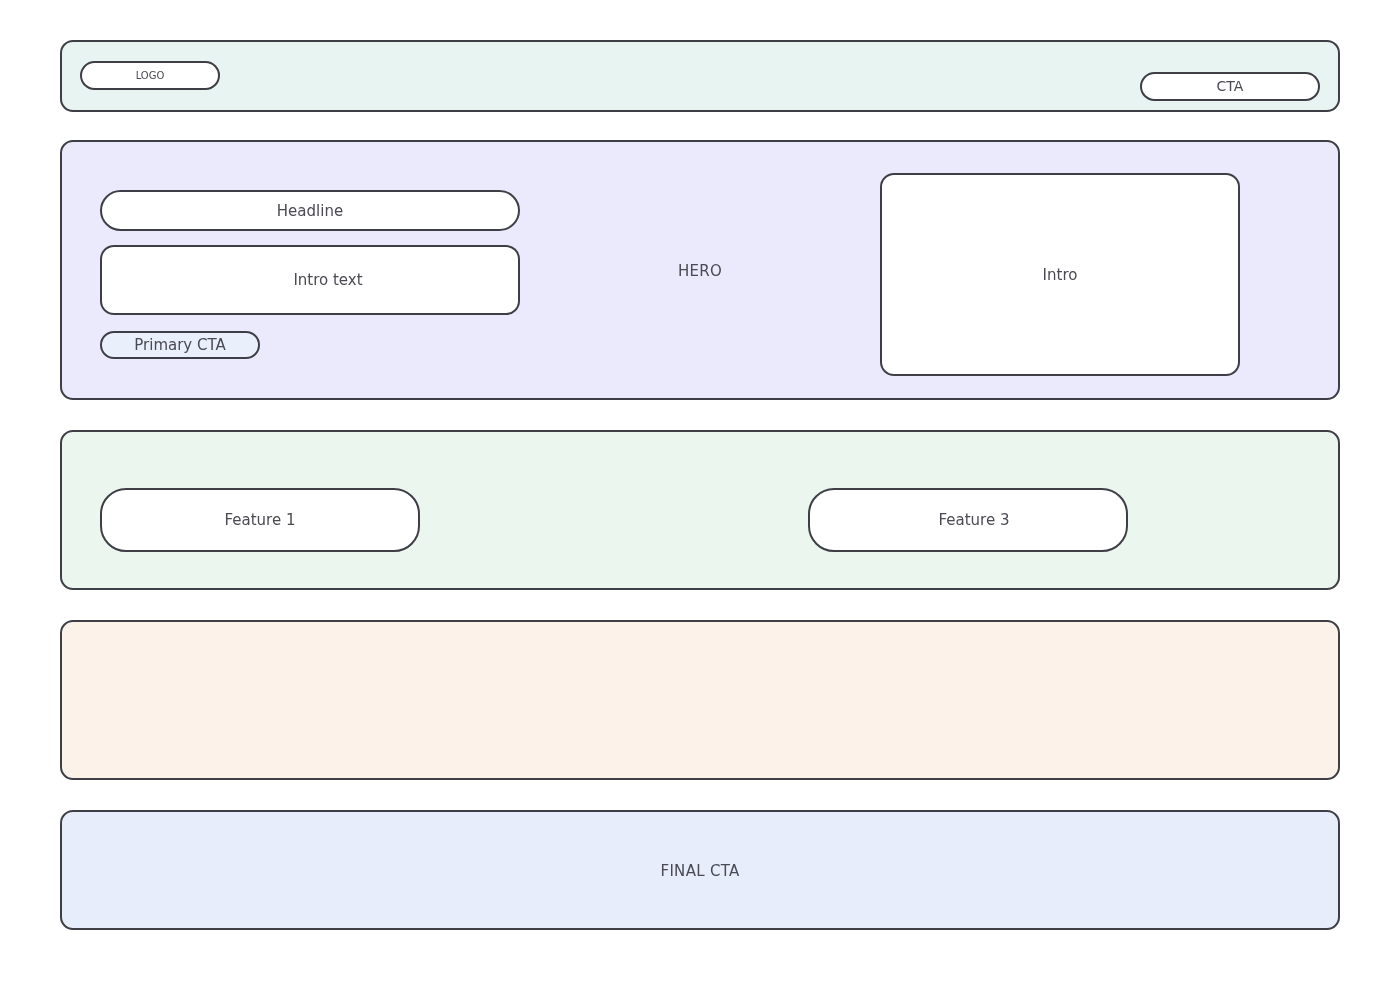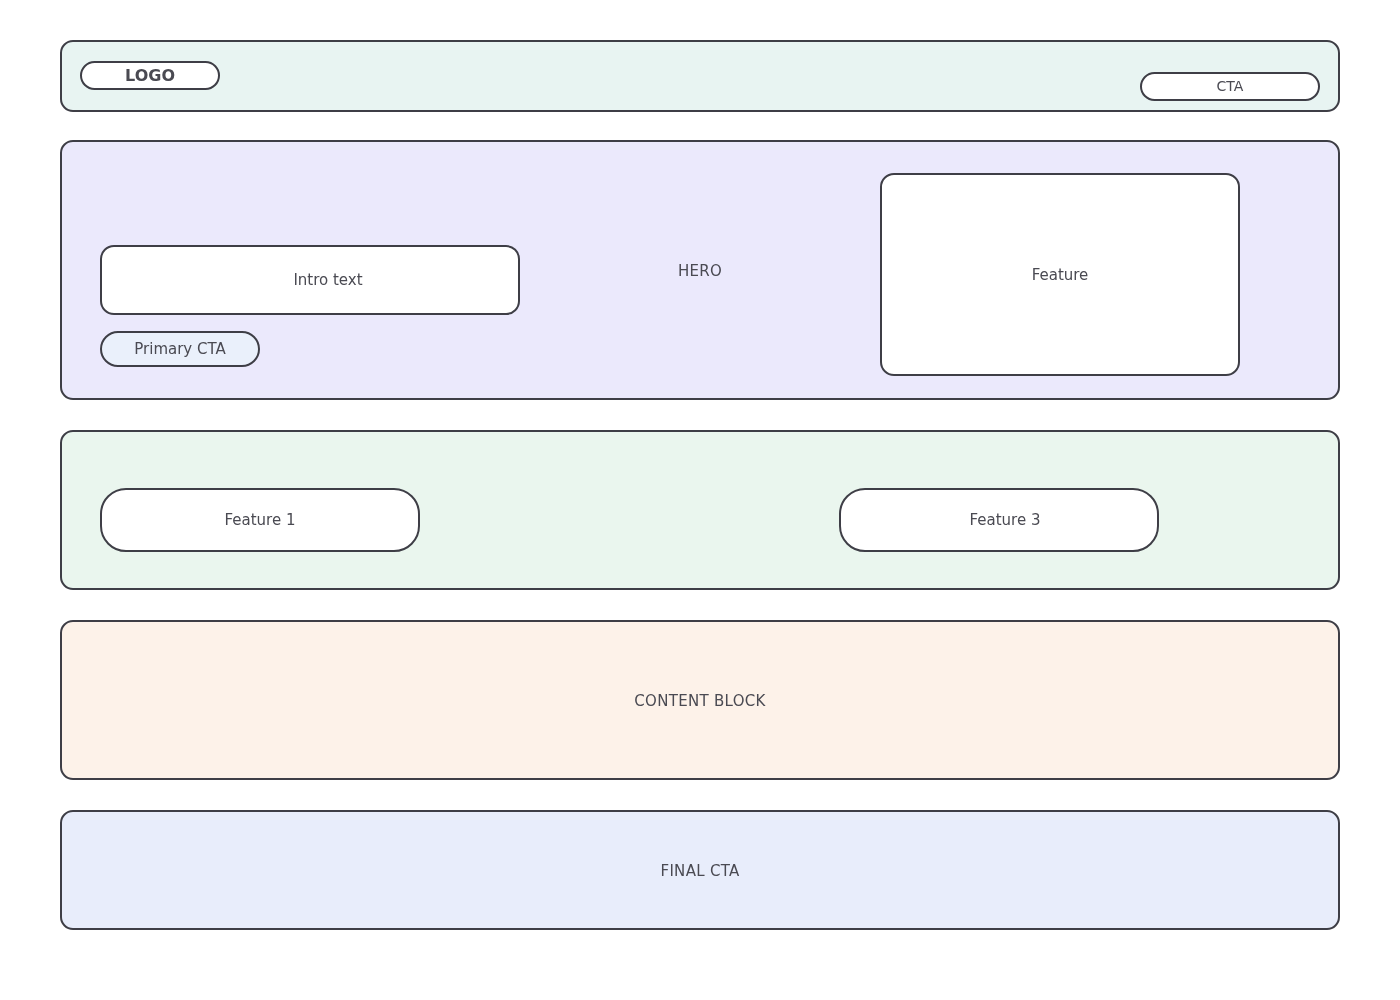--- a/index.html
+++ b/index.html
@@ -62,22 +62,21 @@
     width: 1280px;
     height: 72px;
     background: #e8f4f2;
   }
   #logo-pill {
     left: 80px;
     top: 61px;
     width: 140px;
     height: 29px;
     border-radius: 999px;
-    font-size: 16px;
-    font-weight: bold;
+    font-size: 10px;
   }
   #header-cta-pill {
     left: 1140px;
     top: 72px;
     width: 180px;
     height: 29px;
     border-radius: 999px;
     font-size: 14px;
   }
 
@@ -104,21 +103,21 @@
     top: 245px;
     width: 420px;
     height: 70px;
     border-radius: 14px;
     padding-left: 36px;
   }
   #hero-primary-cta {
     left: 100px;
     top: 331px;
     width: 160px;
-    height: 36px;
+    height: 28px;
     border-radius: 999px;
     background: #eaf0fb;
   }
   #hero-visual-box {
     left: 880px;
     top: 173px;
     width: 360px;
     height: 203px;
     border-radius: 14px;
   }
@@ -132,21 +131,21 @@
     background: #eaf6ee;
   }
   .feature-card {
     top: 488px;
     width: 320px;
     height: 64px;
     border-radius: 26px;
   }
   #feature-card-1 { left: 100px; }
   #feature-card-2 { left: 460px; }
-  #feature-card-3 { left: 839px; padding-left: 12px; }
+  #feature-card-3 { left: 808px; padding-left: 12px; }
 
   
   #content-section {
     left: 60px;
     top: 620px;
     width: 1280px;
     height: 160px;
     background: #fdf2e9;
   }
   #content-label {
@@ -169,27 +168,27 @@
 <body>
 
 <div class="page">
 
   <div class="section" id="header-section"></div>
   <div class="wbox" id="logo-pill">LOGO</div>
   <div class="wbox" id="header-cta-pill">CTA</div>
 
   <div class="section" id="hero-section"></div>
   <div class="section-label" id="hero-label">HERO</div>
+  <div class="wbox" id="hero-headline-box">Headline</div>
   <div class="wbox" id="hero-intro-box">Intro text</div>
   <div class="wbox" id="hero-primary-cta">Primary CTA</div>
-  <div class="wbox" id="hero-visual-box">Feature</div>
+  <div class="wbox" id="hero-visual-box">Intro</div>
 
   <div class="section" id="features-section"></div>
   <div class="wbox feature-card" id="feature-card-1">Feature 1</div>
   <div class="wbox feature-card" id="feature-card-3">Feature 3</div>
 
   <div class="section" id="content-section"></div>
-  <div class="section-label" id="content-label">CONTENT BLOCK</div>
 
   <div class="section" id="final-cta-section"></div>
   <div class="section-label" id="final-cta-label">FINAL CTA</div>
 
 </div>
 
 </body></html>

